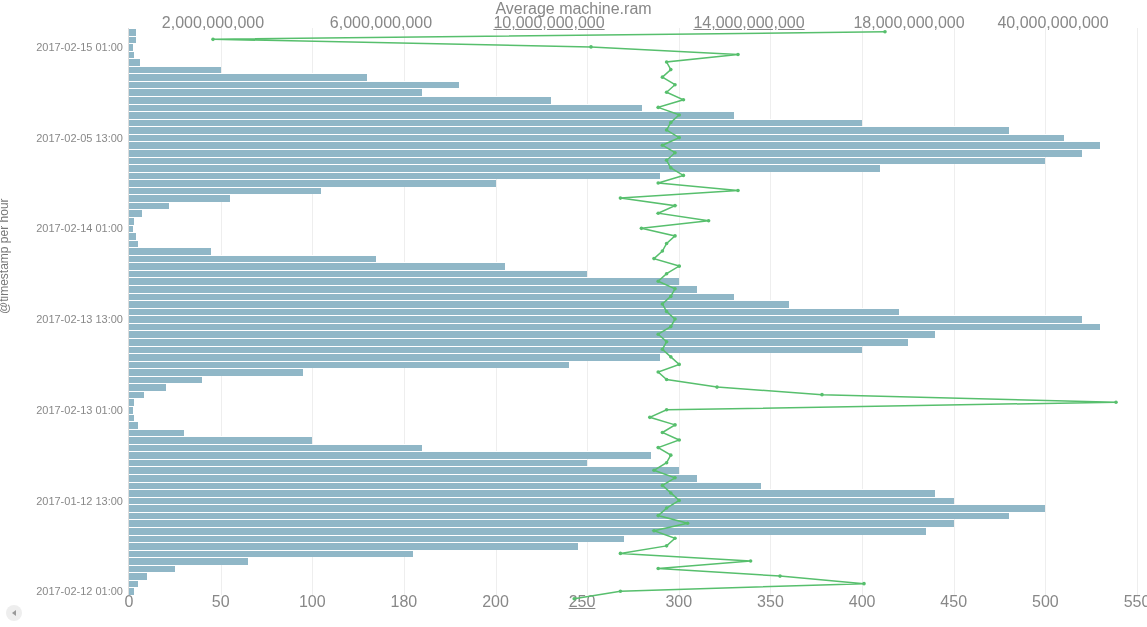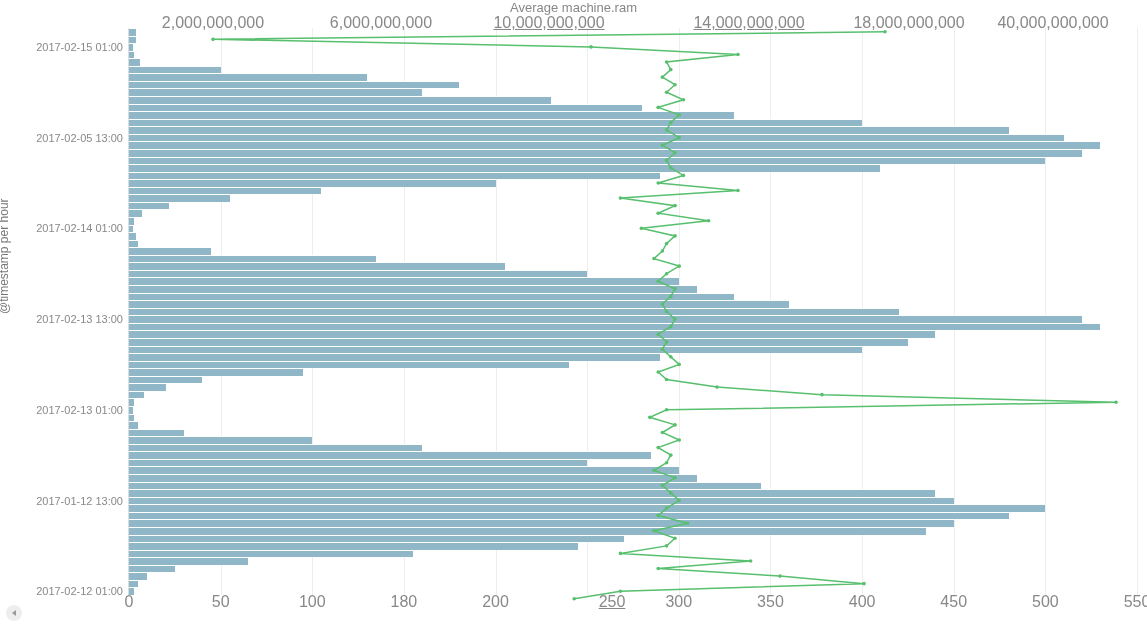--- a/index.html
+++ b/index.html
@@ -16,21 +16,21 @@
   }
   .chart {
     position: absolute;
     left: 0; top: 0;
     width: 1147px;
     height: 627px;
   }
   .axis-label {
     position: absolute;
     color: #878787;
-    font-size: 13px;
+    font-size: 16px;
     text-align: center;
   }
   .y-axis-title {
     position: absolute;
     left: 4px;
     top: 50%;
     transform: translateY(-50%) rotate(-90deg);
     transform-origin: left center;
     color: #777;
     font-size: 12px;
@@ -150,21 +150,21 @@
         <div class="tick-label-top" style="left: 620px; text-decoration: underline;">14,000,000,000</div>
         <div class="tick-label-top" style="left: 756px; margin-left: 24px;">18,000,000,000</div>
         <div class="tick-label-top" style="left: 924px;">40,000,000,000</div>
       </div>
     <div id="bottomTicks">
         <div class="tick-label-bottom" style="left: 0px;">0</div>
         <div class="tick-label-bottom" style="left: 91.6364px;">50</div>
         <div class="tick-label-bottom" style="left: 183.273px;">100</div>
         <div class="tick-label-bottom" style="left: 274.909px;">180</div>
         <div class="tick-label-bottom" style="left: 366.545px;">200</div>
-        <div class="tick-label-bottom" style="left: 483px; text-decoration: underline;">250</div>
+        <div class="tick-label-bottom" style="left: 453px; text-decoration: underline;">250</div>
         <div class="tick-label-bottom" style="left: 549.818px;">300</div>
         <div class="tick-label-bottom" style="left: 641.455px;">350</div>
         <div class="tick-label-bottom" style="left: 733.091px;">400</div>
         <div class="tick-label-bottom" style="left: 824.727px;">450</div>
         <div class="tick-label-bottom" style="left: 916.364px;">500</div>
         <div class="tick-label-bottom" style="left: 1008px;">550</div>
       </div>
     <div id="yTicks">
         <div class="y-tick-label" style="top: 18.9px;">2017-02-15 01:00</div>
         <div class="y-tick-label" style="top: 109.62px;">2017-02-05 13:00</div>

